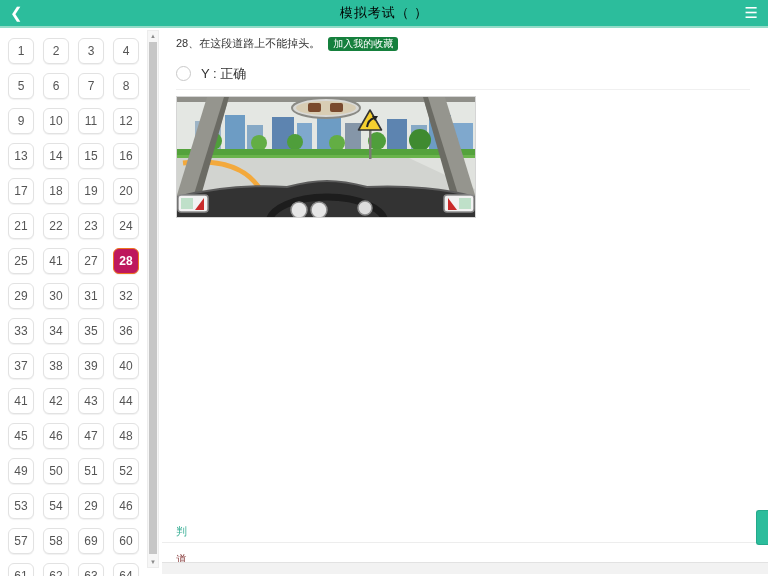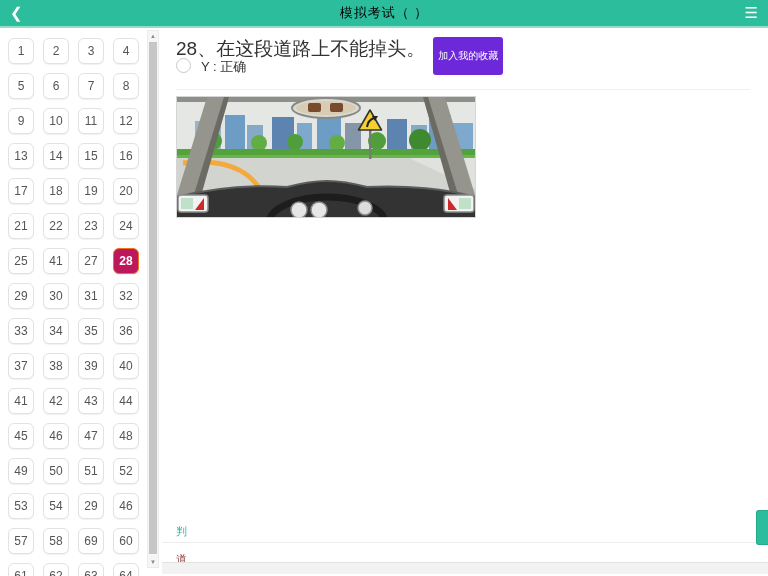--- a/index.html
+++ b/index.html
@@ -36,27 +36,27 @@
     position:absolute;top:2px;bottom:6px;right:3px;width:12px;
     background:#f6f6f6;border:1px solid #ececec;box-sizing:border-box;
   }
   .scroll-arrow{position:absolute;left:0;right:0;text-align:center;font-size:6px;color:#8a8a8a;line-height:10px;}
   .scroll-arrow.up{top:0;}
   .scroll-arrow.down{bottom:0;}
   .scroll-thumb{position:absolute;left:1px;right:1px;top:11px;bottom:13px;background:#c6c6c6;}
   
   .main{flex:1;position:relative;padding:8px 0 0 14px;box-sizing:border-box;}
   .question-row{display:flex;align-items:flex-start;height:22px;}
-  .question-title{font-size:19px;color:#333;font-weight:500;}
+  .question-title{font-size:11px;color:#333;font-weight:500;}
   .fav-badge{
-    background:#6d28d9;color:#fff;font-size:10px;border-radius:3px;
-    padding:12px 5px;margin-left:8px;margin-top:1px;cursor:pointer;white-space:nowrap;
+    background:#15803d;color:#fff;font-size:10px;border-radius:3px;
+    padding:0 5px;margin-left:8px;margin-top:1px;cursor:pointer;white-space:nowrap;
   }
   .option{
-    display:flex;height:31px;width:97%;
+    display:flex;align-items:center;height:31px;width:97%;
     border-bottom:1px solid #f0f0f0;cursor:pointer;
   }
   .radio{
     width:15px;height:15px;border:1px solid #c9c9c9;border-radius:50%;
     background:#fff;margin-right:10px;flex:0 0 auto;box-sizing:border-box;
   }
   .opt-label{font-size:13px;color:#333;}
   
   .scene{
     margin-top:6px;width:298px;height:120px;border:1px solid #d5d5d5;

